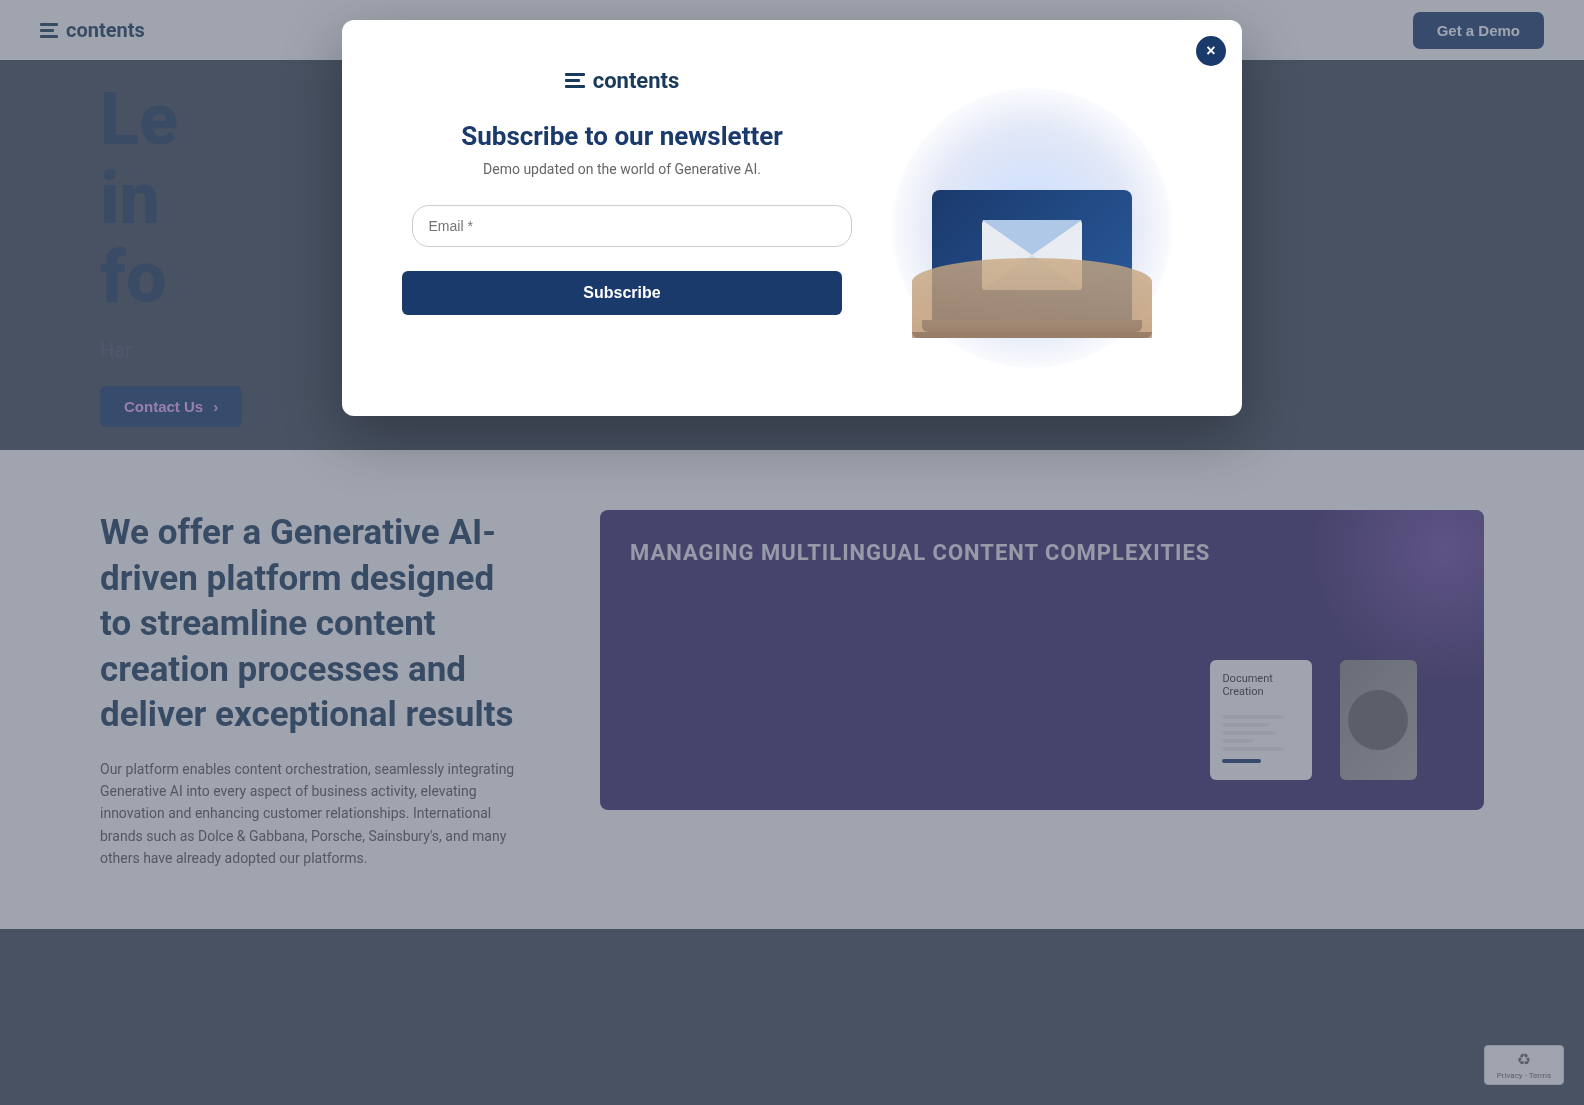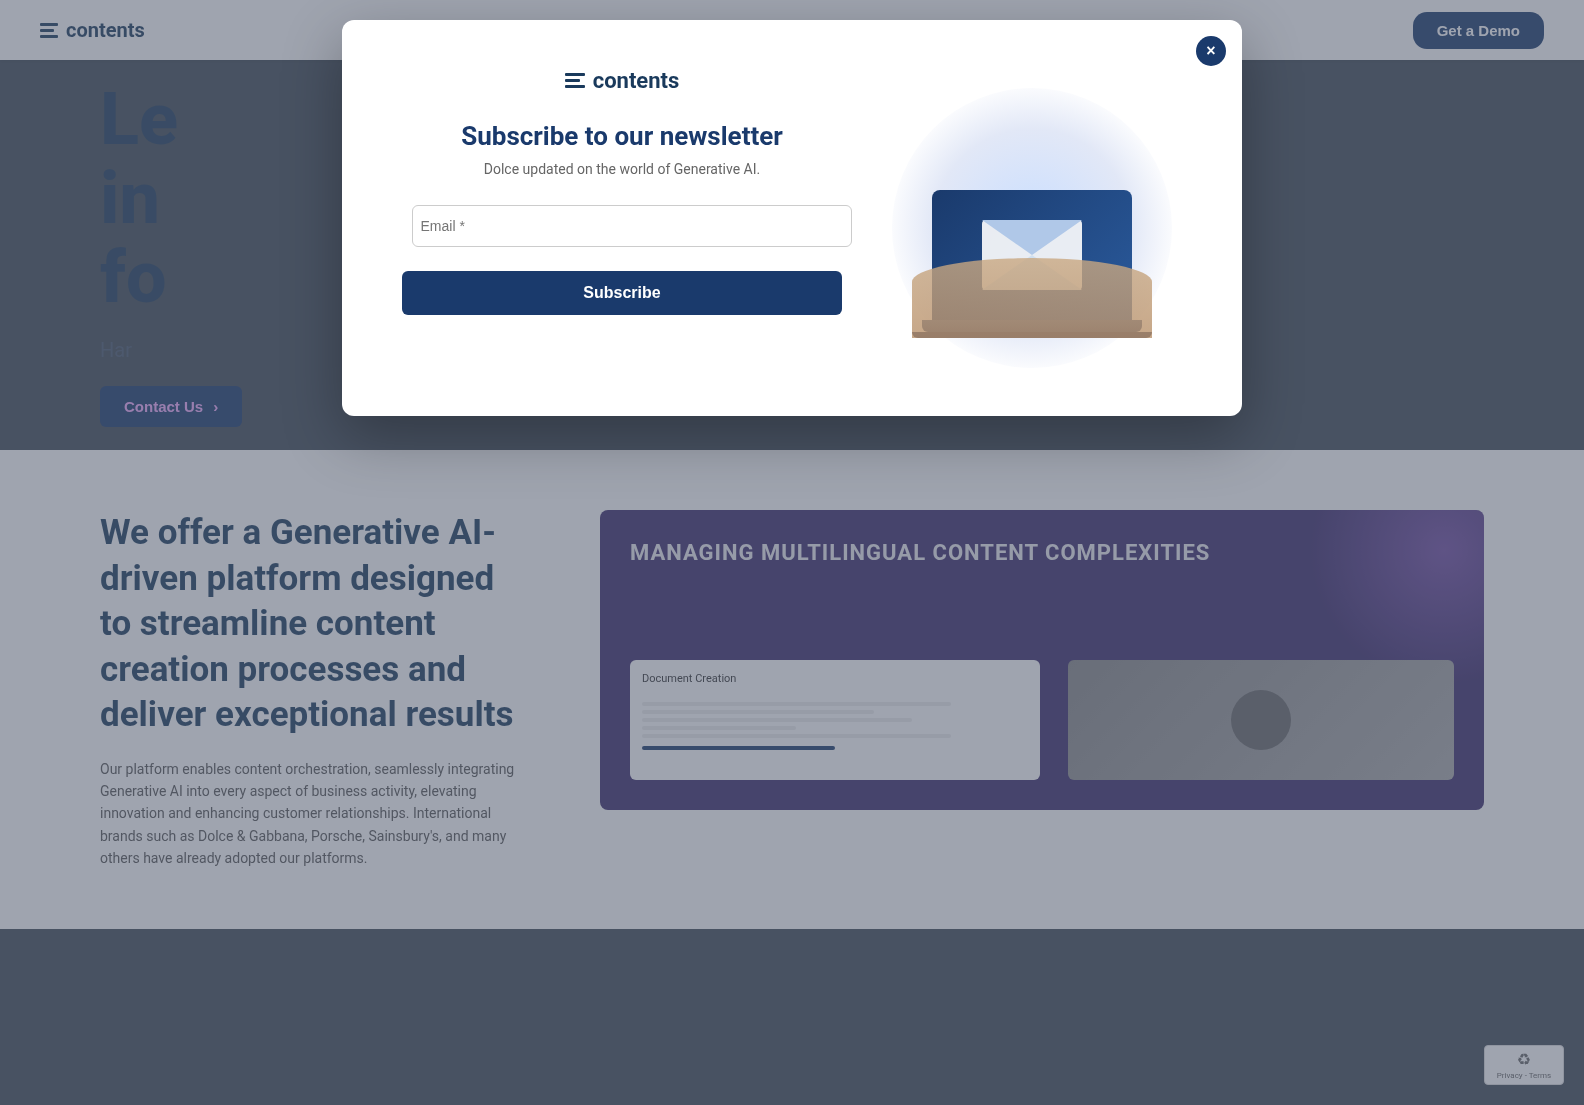--- a/index.html
+++ b/index.html
@@ -63,21 +63,21 @@
       display: flex;
       align-items: center;
       gap: 16px;
     }
 
     .btn-demo {
       background: #1a3a6c;
       color: #fff;
       border: none;
       padding: 10px 24px;
-      border-radius: 14px;
+      border-radius: 7px;
       font-size: 15px;
       font-weight: 600;
       cursor: pointer;
     }
 
     
     .hero-area {
       position: absolute;
       top: 80px;
       left: 100px;
@@ -139,21 +139,21 @@
       color: #555;
       line-height: 1.6;
     }
 
     .lower-right {
       flex: 1;
       background: #3a2a6a;
       border-radius: 8px;
       height: 300px;
       display: flex;
-      flex-direction: column;
+      flex-direction: row;
       padding: 30px;
       position: relative;
       overflow: hidden;
     }
     .lower-right-title {
       color: rgba(255,255,255,0.9);
       font-size: 22px;
       font-weight: 700;
       letter-spacing: 1px;
       text-transform: uppercase;
@@ -274,23 +274,23 @@
 
     .modal-subtitle {
       font-size: 14px;
       color: #666;
       text-align: center;
       margin-bottom: 28px;
     }
 
     .modal-input {
       width: 100%;
-      padding: 12px 8px;
+      padding: 12px 16px;
       border: 1.5px solid #ccc;
-      border-radius: 6px;
+      border-radius: 17px;
       font-size: 14px;
       color: #333;
       margin-bottom: 16px;
       outline: none;
       margin-left: 19px;
     }
 
     .btn-subscribe {
       width: 100%;
       background: #1a3a6c;
@@ -495,21 +495,21 @@
       <div class="modal-logo">
         <div class="modal-logo-icon">
           <span></span>
             <span></span>
             <span></span>
         </div>
         <span>contents</span>
       </div>
 
       <div class="modal-title">Subscribe to our newsletter</div>
-      <div class="modal-subtitle">Dolce updated on the world of Generative AI.</div>
+      <div class="modal-subtitle">Demo updated on the world of Generative AI.</div>
 
       <input class="modal-input" type="email" placeholder="Email *" style="">
       <button class="btn-subscribe">Subscribe</button>
     </div>
 
     <div class="modal-right">
       <div class="illustration">
         <div class="illus-glow"></div>
 
         <div style="position:absolute; bottom:30px; left:50%; transform:translateX(-50%);">

